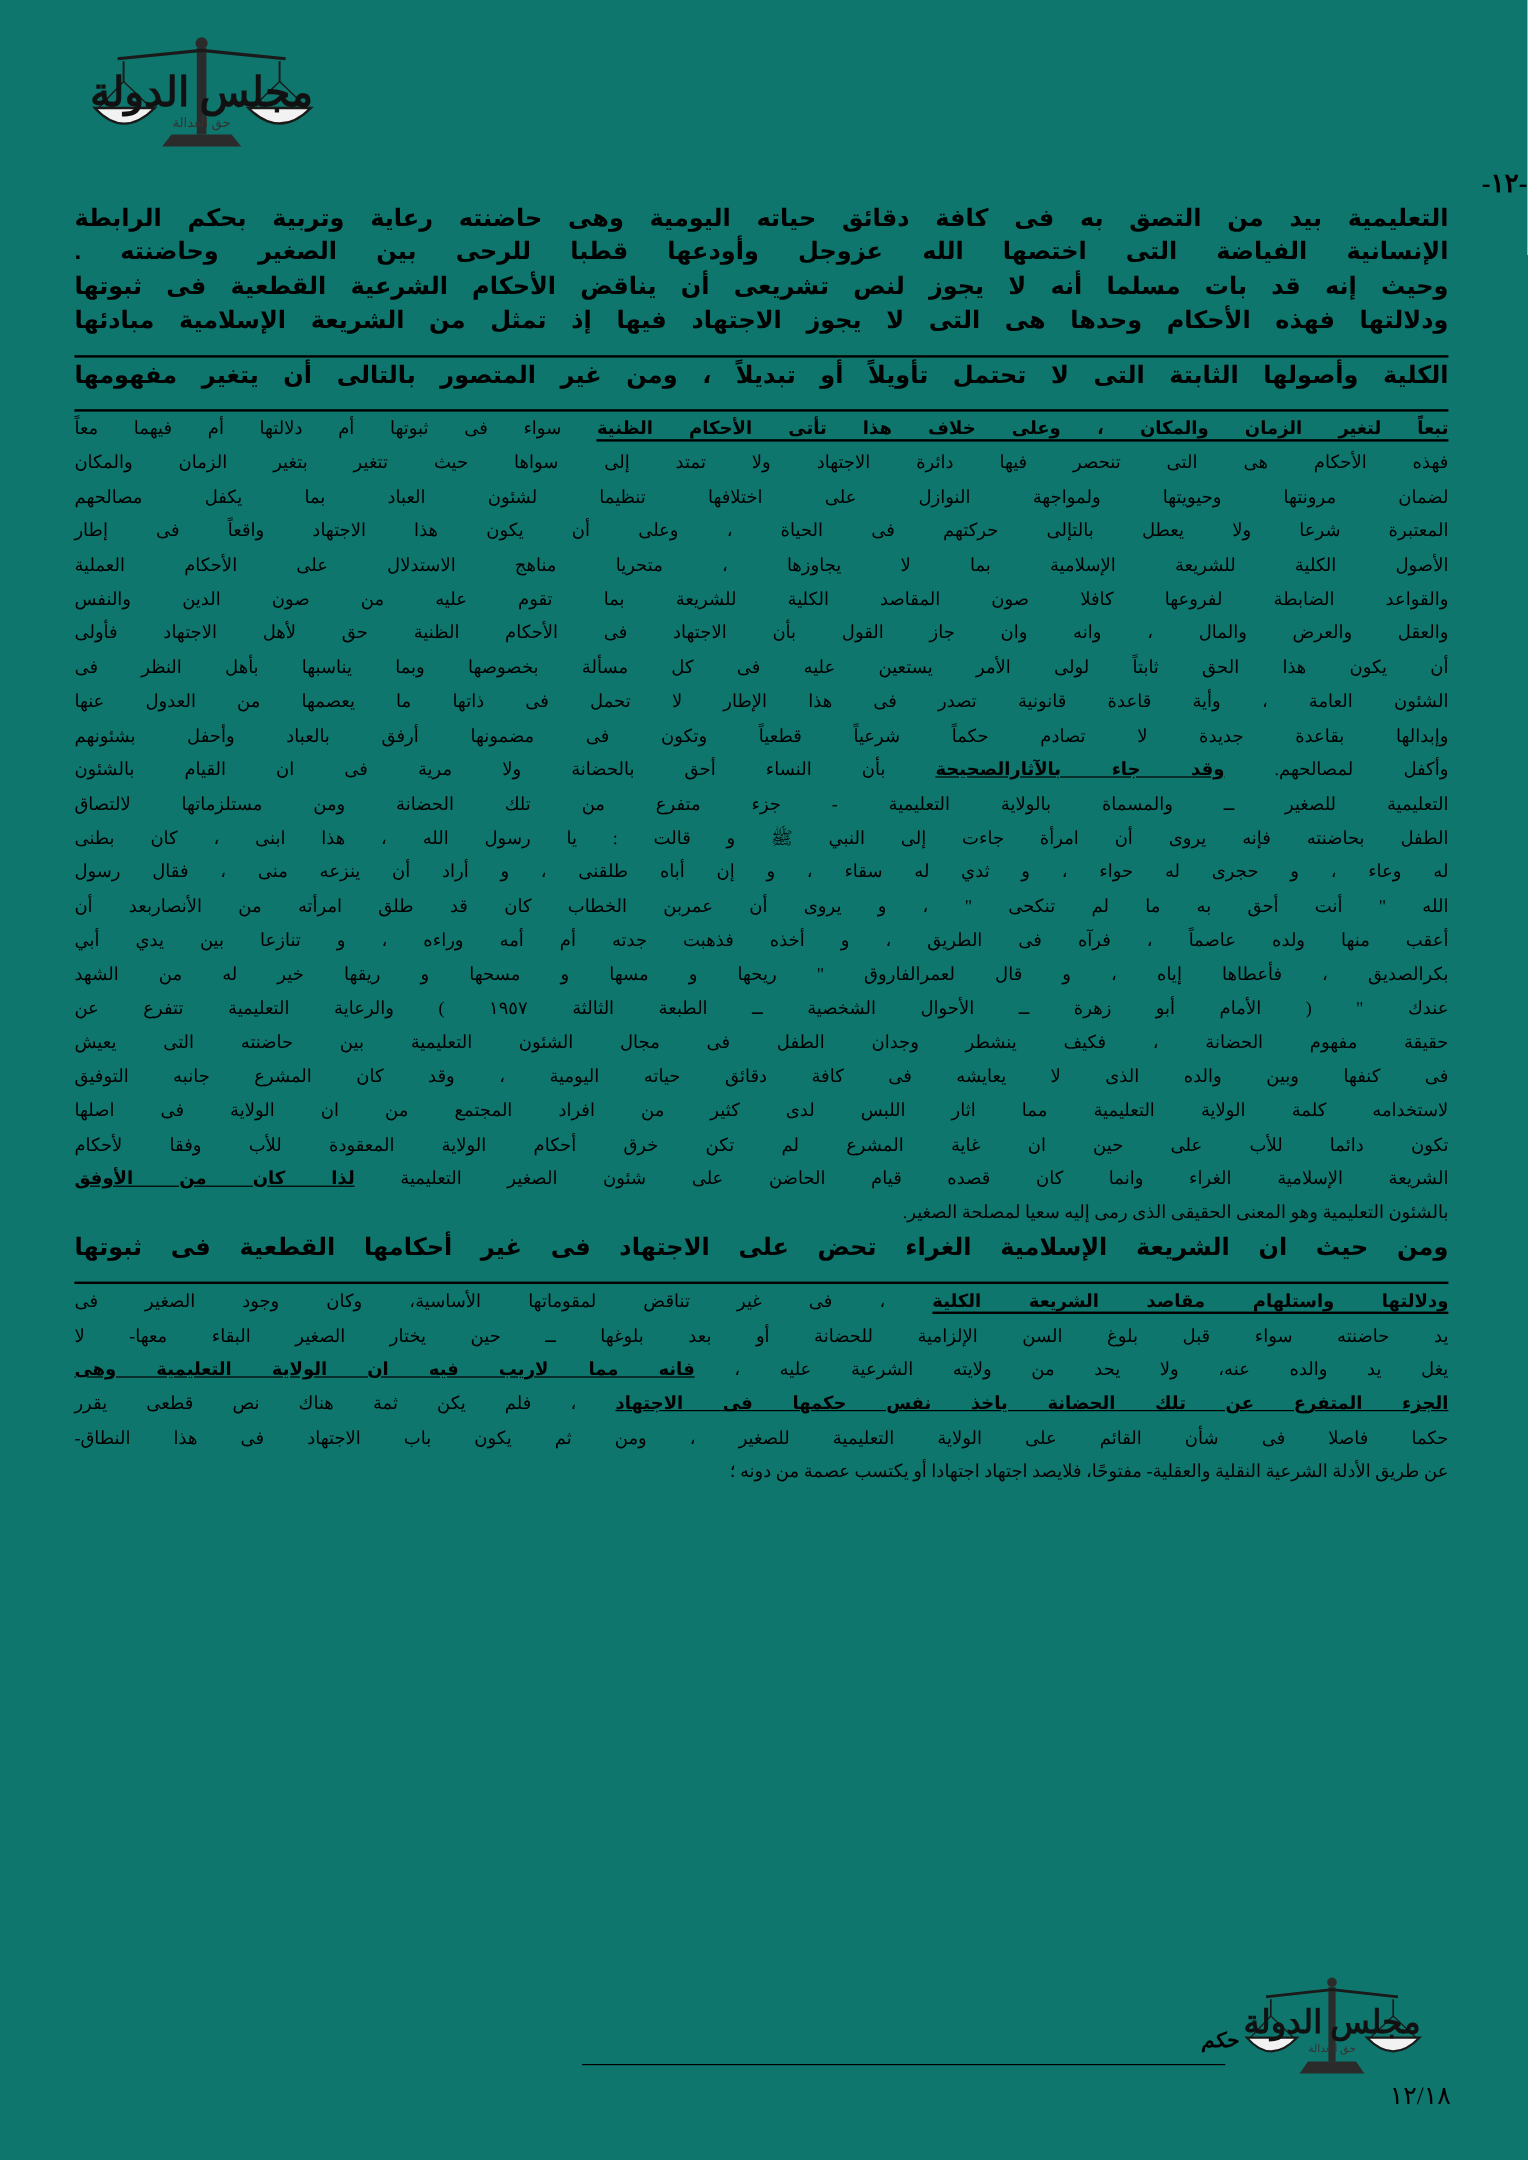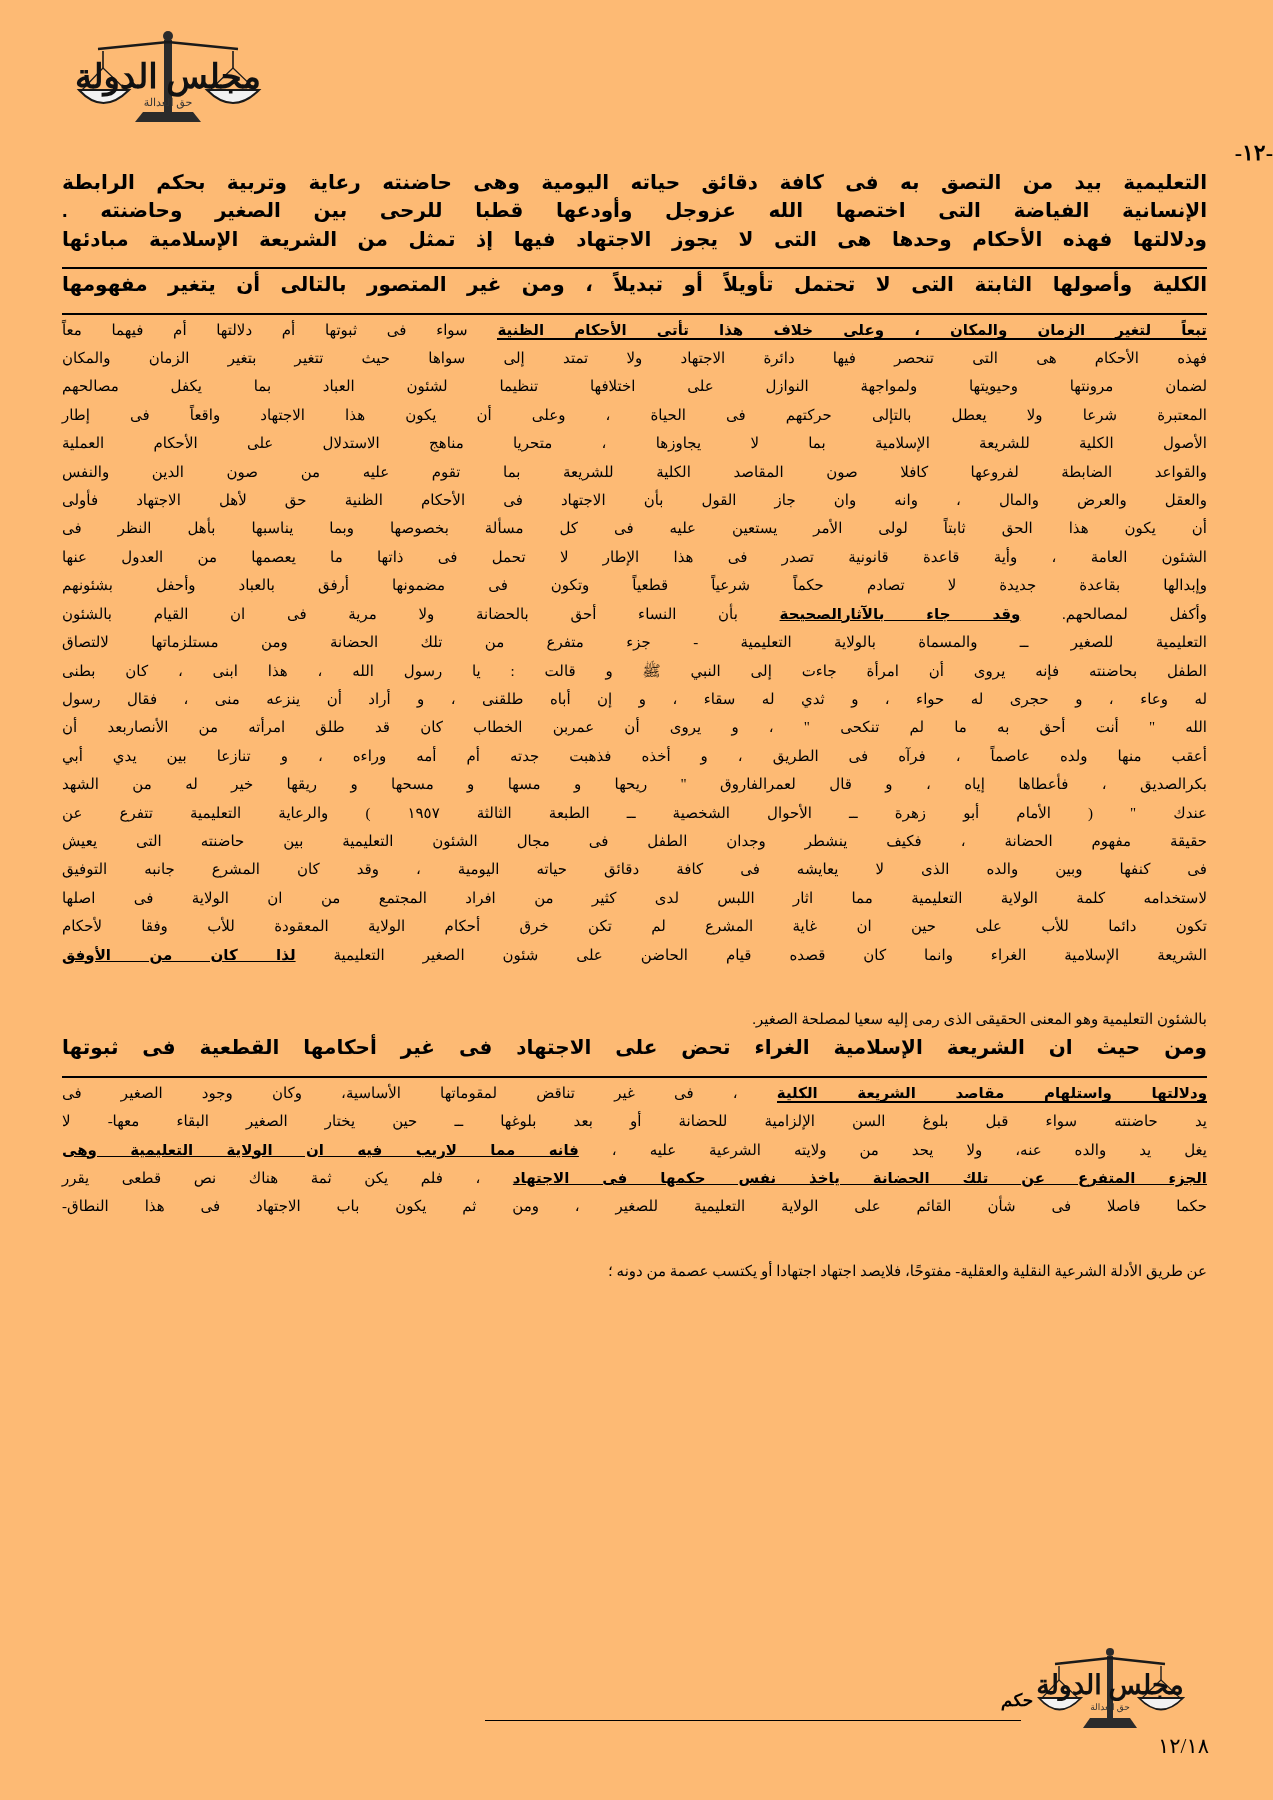--- a/index.html
+++ b/index.html
@@ -9,21 +9,21 @@
     background: #ffffff;
   }
   body {
     font-family: "Liberation Serif", "DejaVu Serif", serif;
     color: #000000;
   }
   .page {
     position: relative;
     width: 1273px;
     height: 1800px;
-    background: #fdba74;
+    background: #0f766e;
     overflow: hidden;
     box-sizing: border-box;
   }
 
   
   .emblem-top {
     position: absolute;
     top: 18px;
     right: 1010px;
     width: 190px;
@@ -92,21 +92,21 @@
 
   
   .ln.r {
     font-weight: 400;
     font-family: "Liberation Serif", "DejaVu Serif", serif;
     font-size: 15px;
     line-height: 28.4px;
   }
 
   
-  .ln.last { text-align-last: right; margin-top: 36px; }
+  .ln.last { text-align-last: right; }
 
   
   .em {
     font-weight: 700;
     font-family: "Liberation Sans", "DejaVu Sans", sans-serif;
     text-decoration: underline;
   }
   .em-u {
     font-weight: 700;
     font-family: "Liberation Sans", "DejaVu Sans", sans-serif;
@@ -170,20 +170,21 @@
       <text x="95" y="70" font-family="Liberation Serif, serif" font-size="34" font-weight="700" fill="#111" text-anchor="middle" direction="rtl">مجلس الدولة</text>
       <text x="95" y="88" font-family="Liberation Serif, serif" font-size="11" fill="#333" text-anchor="middle" direction="rtl">حق العدالة</text>
     </svg>
   </div>
 
   <div class="page-number">-١٢-</div>
 
   <div class="body-block" id="body-block">
       <div class="ln b">التعليمية بيد من التصق به فى كافة دقائق حياته اليومية وهى حاضنته رعاية وتربية بحكم الرابطة</div>
       <div class="ln b">الإنسانية الفياضة التى اختصها الله عزوجل وأودعها قطبا للرحى بين الصغير وحاضنته .</div>
+      <div class="ln b">وحيث إنه قد بات مسلما أنه لا يجوز لنص تشريعى أن يناقض الأحكام الشرعية القطعية فى ثبوتها</div>
       <div class="ln u">ودلالتها فهذه الأحكام وحدها هى التى لا يجوز الاجتهاد فيها إذ تمثل من الشريعة الإسلامية مبادئها</div>
       <div class="ln u">الكلية وأصولها الثابتة التى لا تحتمل تأويلاً أو تبديلاً ،  ومن غير المتصور بالتالى أن يتغير مفهومها</div>
       <div class="ln r"><span class="em-u">تبعاً لتغير الزمان والمكان ، وعلى خلاف هذا تأتى الأحكام الظنية</span><span> سواء فى ثبوتها أم دلالتها أم فيهما معاً</span></div>
       <div class="ln r">فهذه الأحكام هى التى تنحصر فيها دائرة الاجتهاد  ولا تمتد إلى سواها حيث تتغير بتغير الزمان والمكان</div>
       <div class="ln r">لضمان مرونتها وحيويتها ولمواجهة النوازل على اختلافها تنظيما لشئون العباد بما يكفل مصالحهم</div>
       <div class="ln r">المعتبرة شرعا ولا يعطل بالتإلى حركتهم فى الحياة ، وعلى أن يكون هذا الاجتهاد واقعاً فى إطار</div>
       <div class="ln r">الأصول الكلية للشريعة الإسلامية بما لا يجاوزها ، متحريا مناهج الاستدلال على الأحكام العملية</div>
       <div class="ln r">والقواعد الضابطة لفروعها كافلا صون المقاصد الكلية للشريعة بما تقوم عليه من صون الدين والنفس</div>
       <div class="ln r">والعقل والعرض والمال ، وانه وان جاز القول بأن الاجتهاد فى الأحكام الظنية حق لأهل الاجتهاد فأولى</div>
       <div class="ln r">أن يكون هذا الحق ثابتاً لولى الأمر يستعين عليه فى كل مسألة بخصوصها  وبما يناسبها بأهل النظر فى</div>

